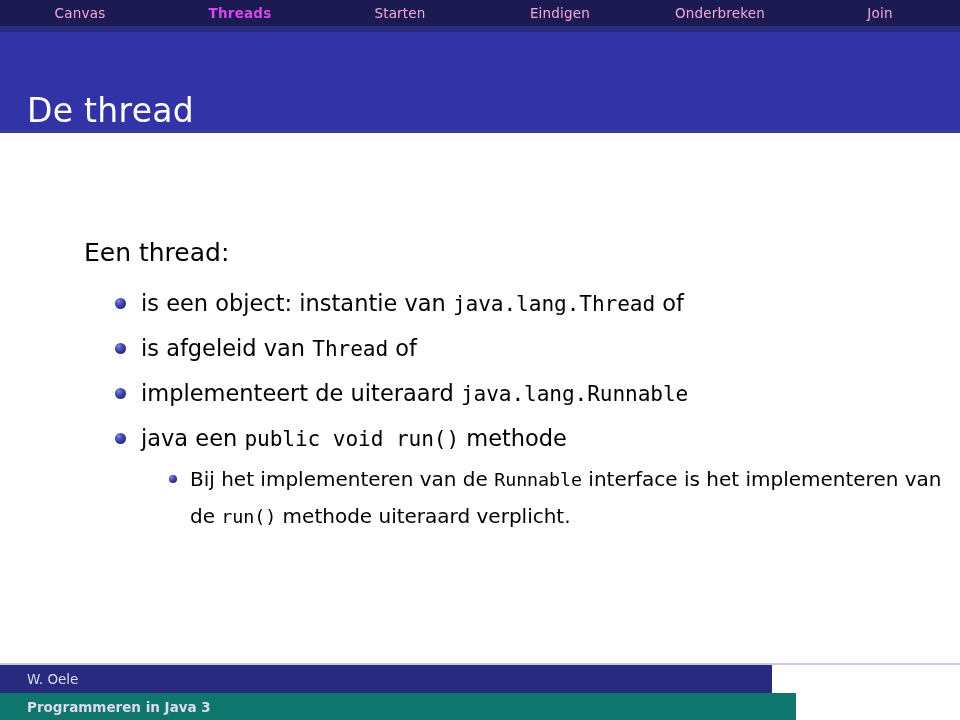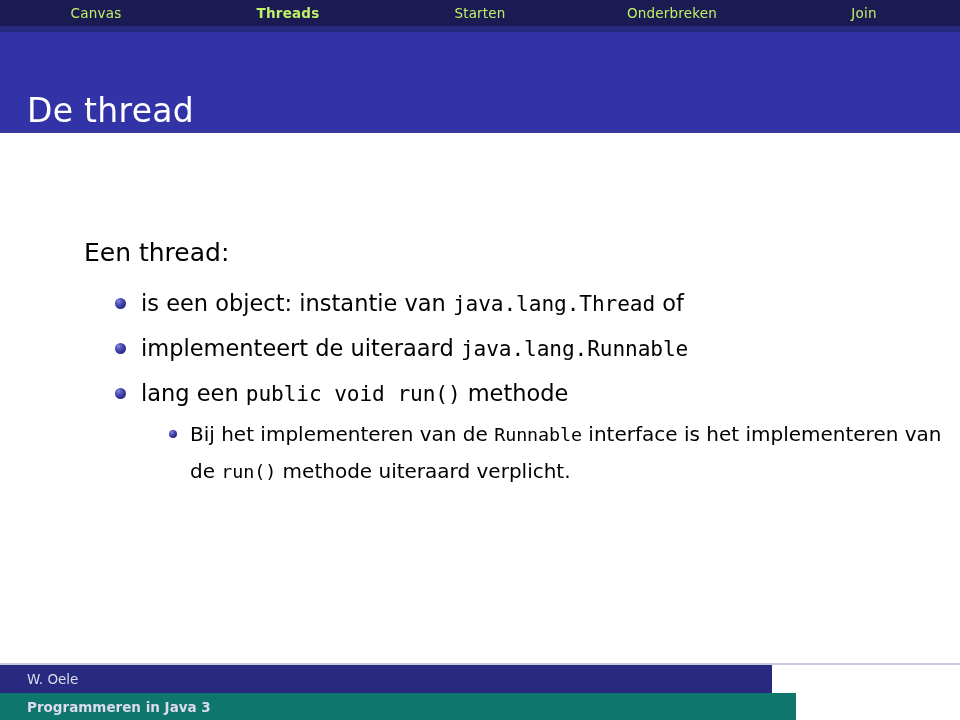--- a/index.html
+++ b/index.html
@@ -31,27 +31,27 @@
     background: #1c1a52;
     display: flex;
     align-items: center;
   }
 
   .nav-item {
     flex: 1 1 0;
     text-align: center;
     font-size: 13.5px;
     letter-spacing: 0.2px;
-    color: #bef264;
+    color: #f9a8d4;
     white-space: nowrap;
     line-height: 26px;
   }
 
   .nav-item.active {
-    color: #bef264;
+    color: #d946ef;
     font-weight: bold;
   }
 
   .navbar-stripe {
     position: absolute;
     top: 26px; left: 0;
     width: 960px;
     height: 6px;
     background: #272a7e;
   }
@@ -213,20 +213,21 @@
 </style>
 </head>
 <body>
 
 <div class="slide">
 
   <div class="navbar">
     <div class="nav-item">Canvas</div>
     <div class="nav-item active">Threads</div>
     <div class="nav-item">Starten</div>
+    <div class="nav-item">Eindigen</div>
     <div class="nav-item">Onderbreken</div>
     <div class="nav-item">Join</div>
   </div>
   <div class="navbar-stripe"></div>
 
   <div class="title-banner">
     <div class="slide-title">De thread</div>
   </div>
   <div class="title-underline"></div>
 
@@ -234,29 +235,33 @@
 
     <div class="block-heading">Een thread:</div>
 
     <ul class="bullet-list">
 
       <li class="bullet-li">
         <span class="sphere"></span>
         <span>is een object: instantie van </span><span class="mono">java.lang.Thread</span><span> of</span>
       </li>
 
+      <li class="bullet-li">
+        <span class="sphere"></span>
+        <span>is afgeleid van </span><span class="mono">Thread</span><span> of</span>
+      </li>
 
       <li class="bullet-li">
         <span class="sphere"></span>
         <span>implementeert de uiteraard </span><span class="mono">java.lang.Runnable</span>
       </li>
 
       <li class="bullet-li">
         <span class="sphere"></span>
-        <span>lang een </span><span class="mono">public void run()</span><span> methode</span>
+        <span>java een </span><span class="mono">public void run()</span><span> methode</span>
 
         <ul class="sub-list">
           <li class="sub-li">
             <span class="sphere"></span>
             <span>Bij het implementeren van de </span><span class="mono">Runnable</span><span> interface is het implementeren van de </span><span class="mono">run()</span><span> methode uiteraard verplicht.</span>
           </li>
         </ul>
       </li>
 
     </ul>

